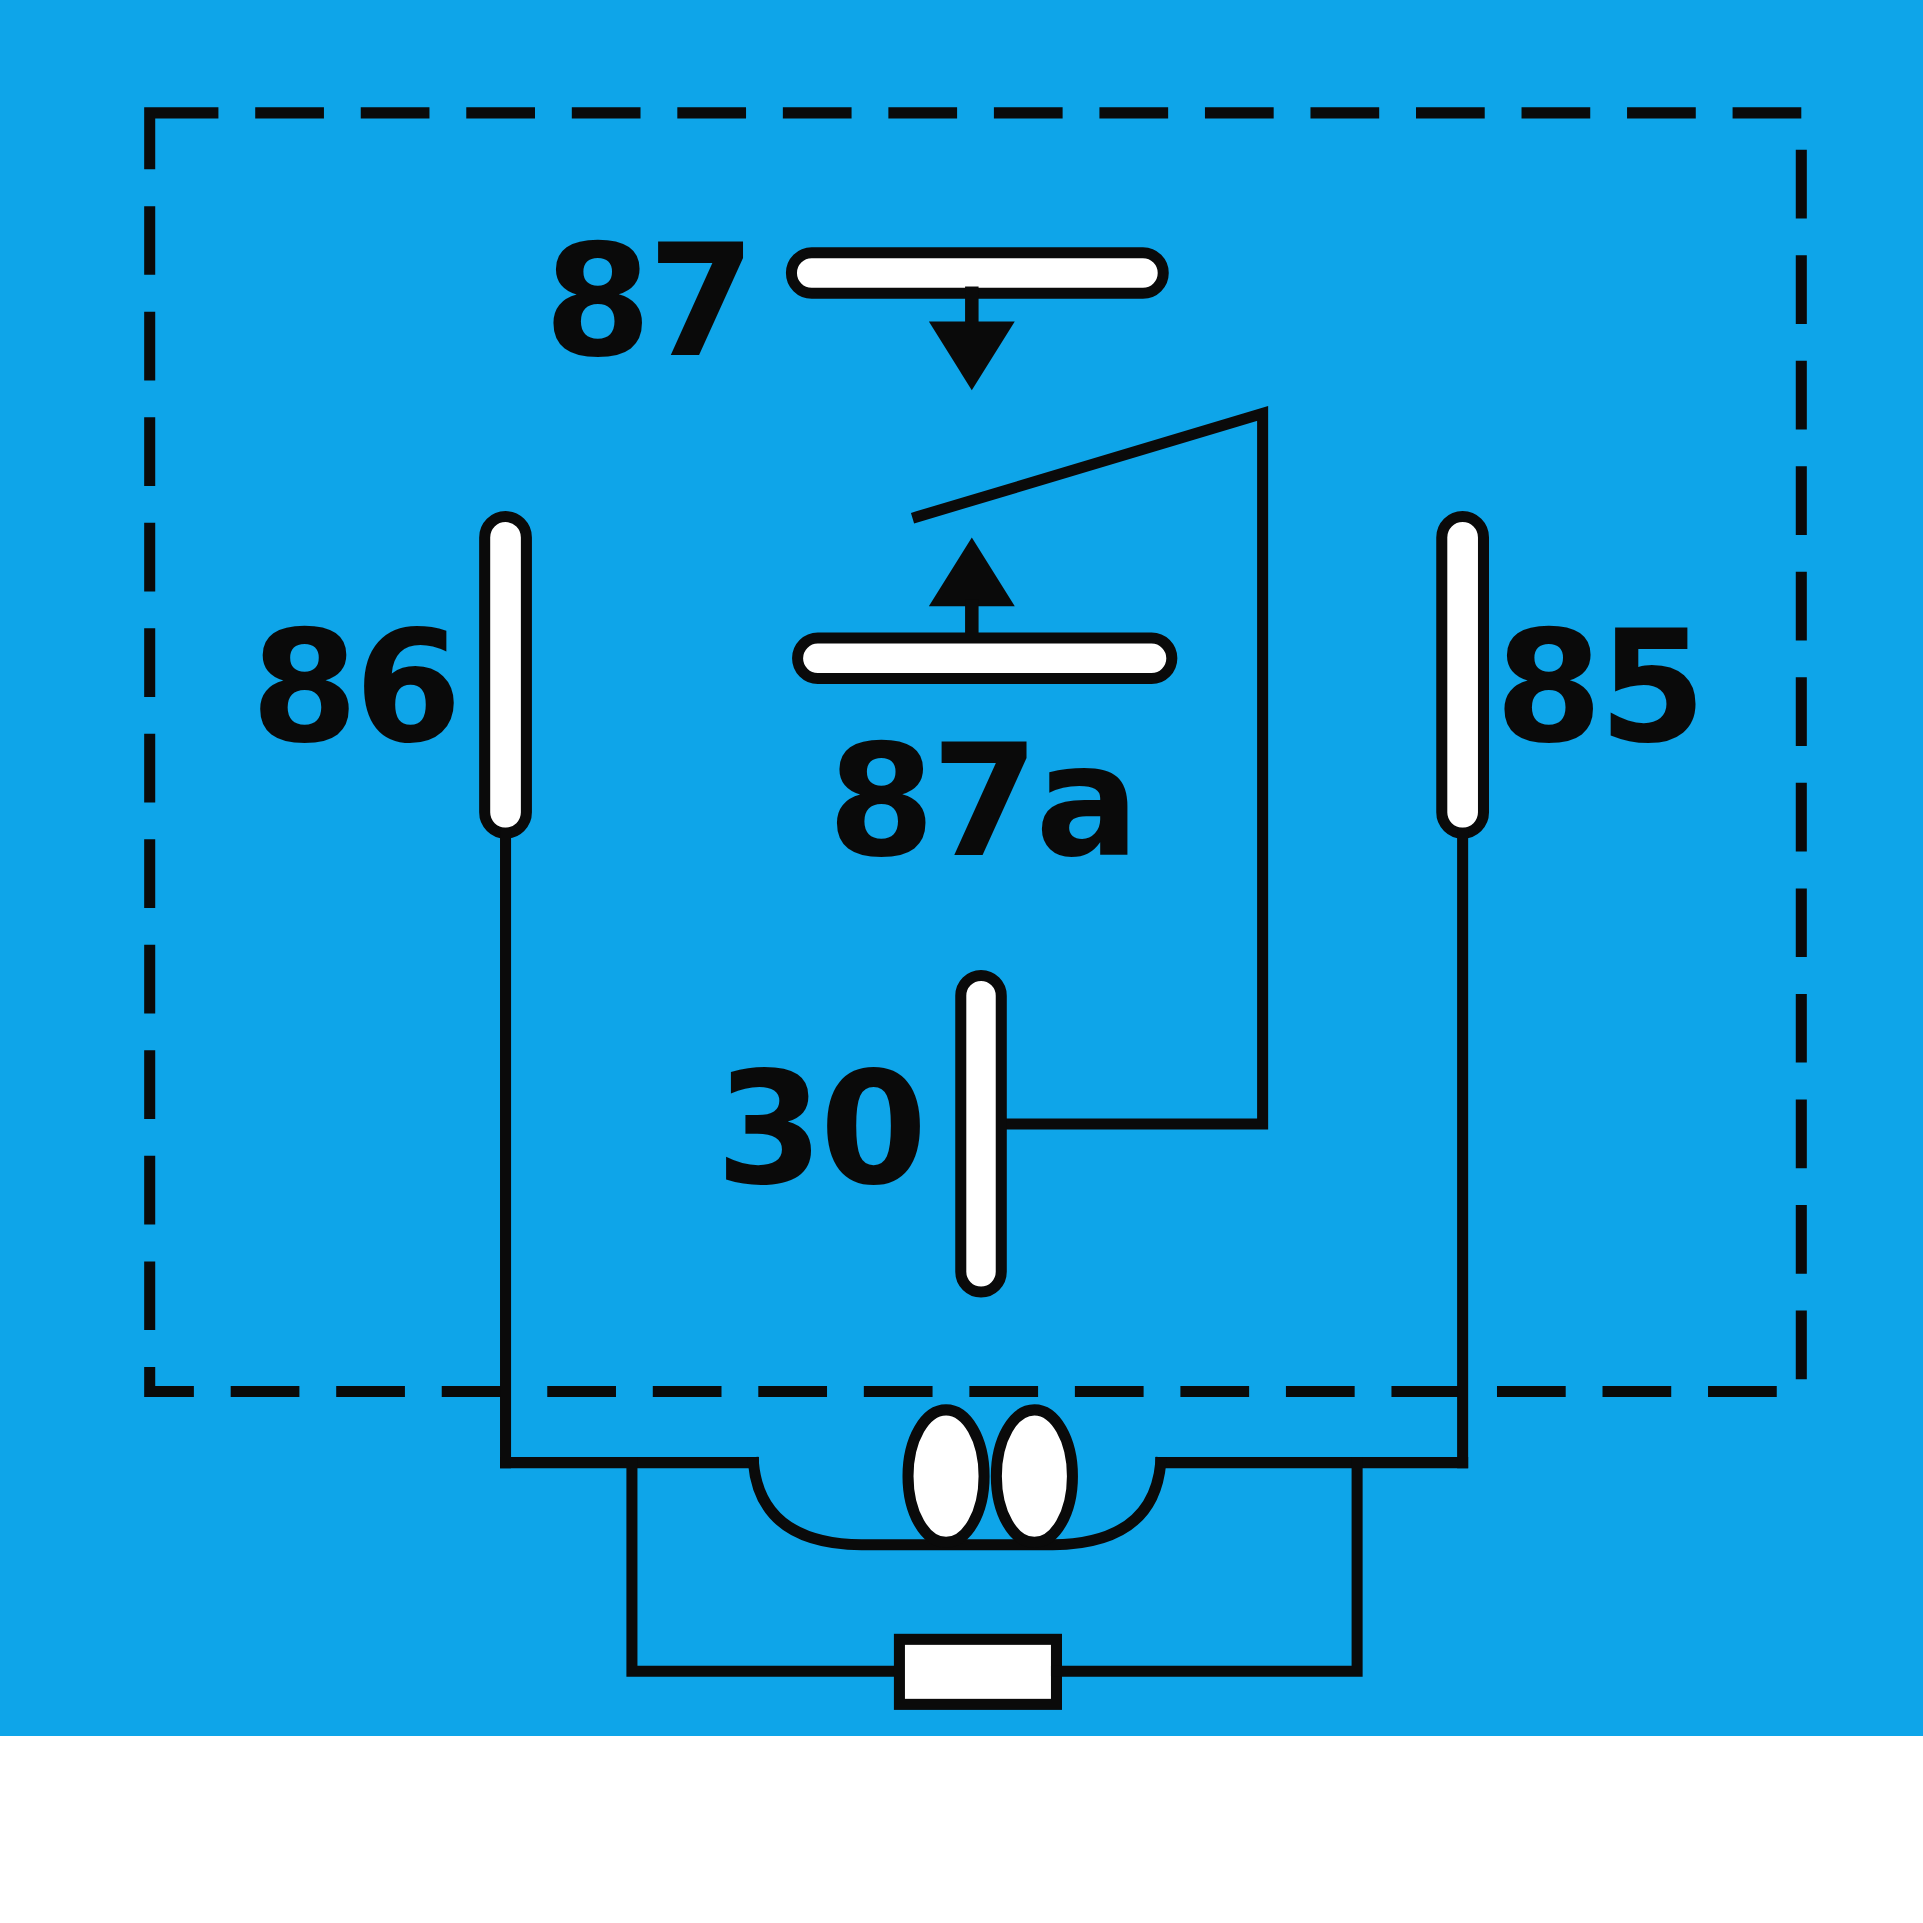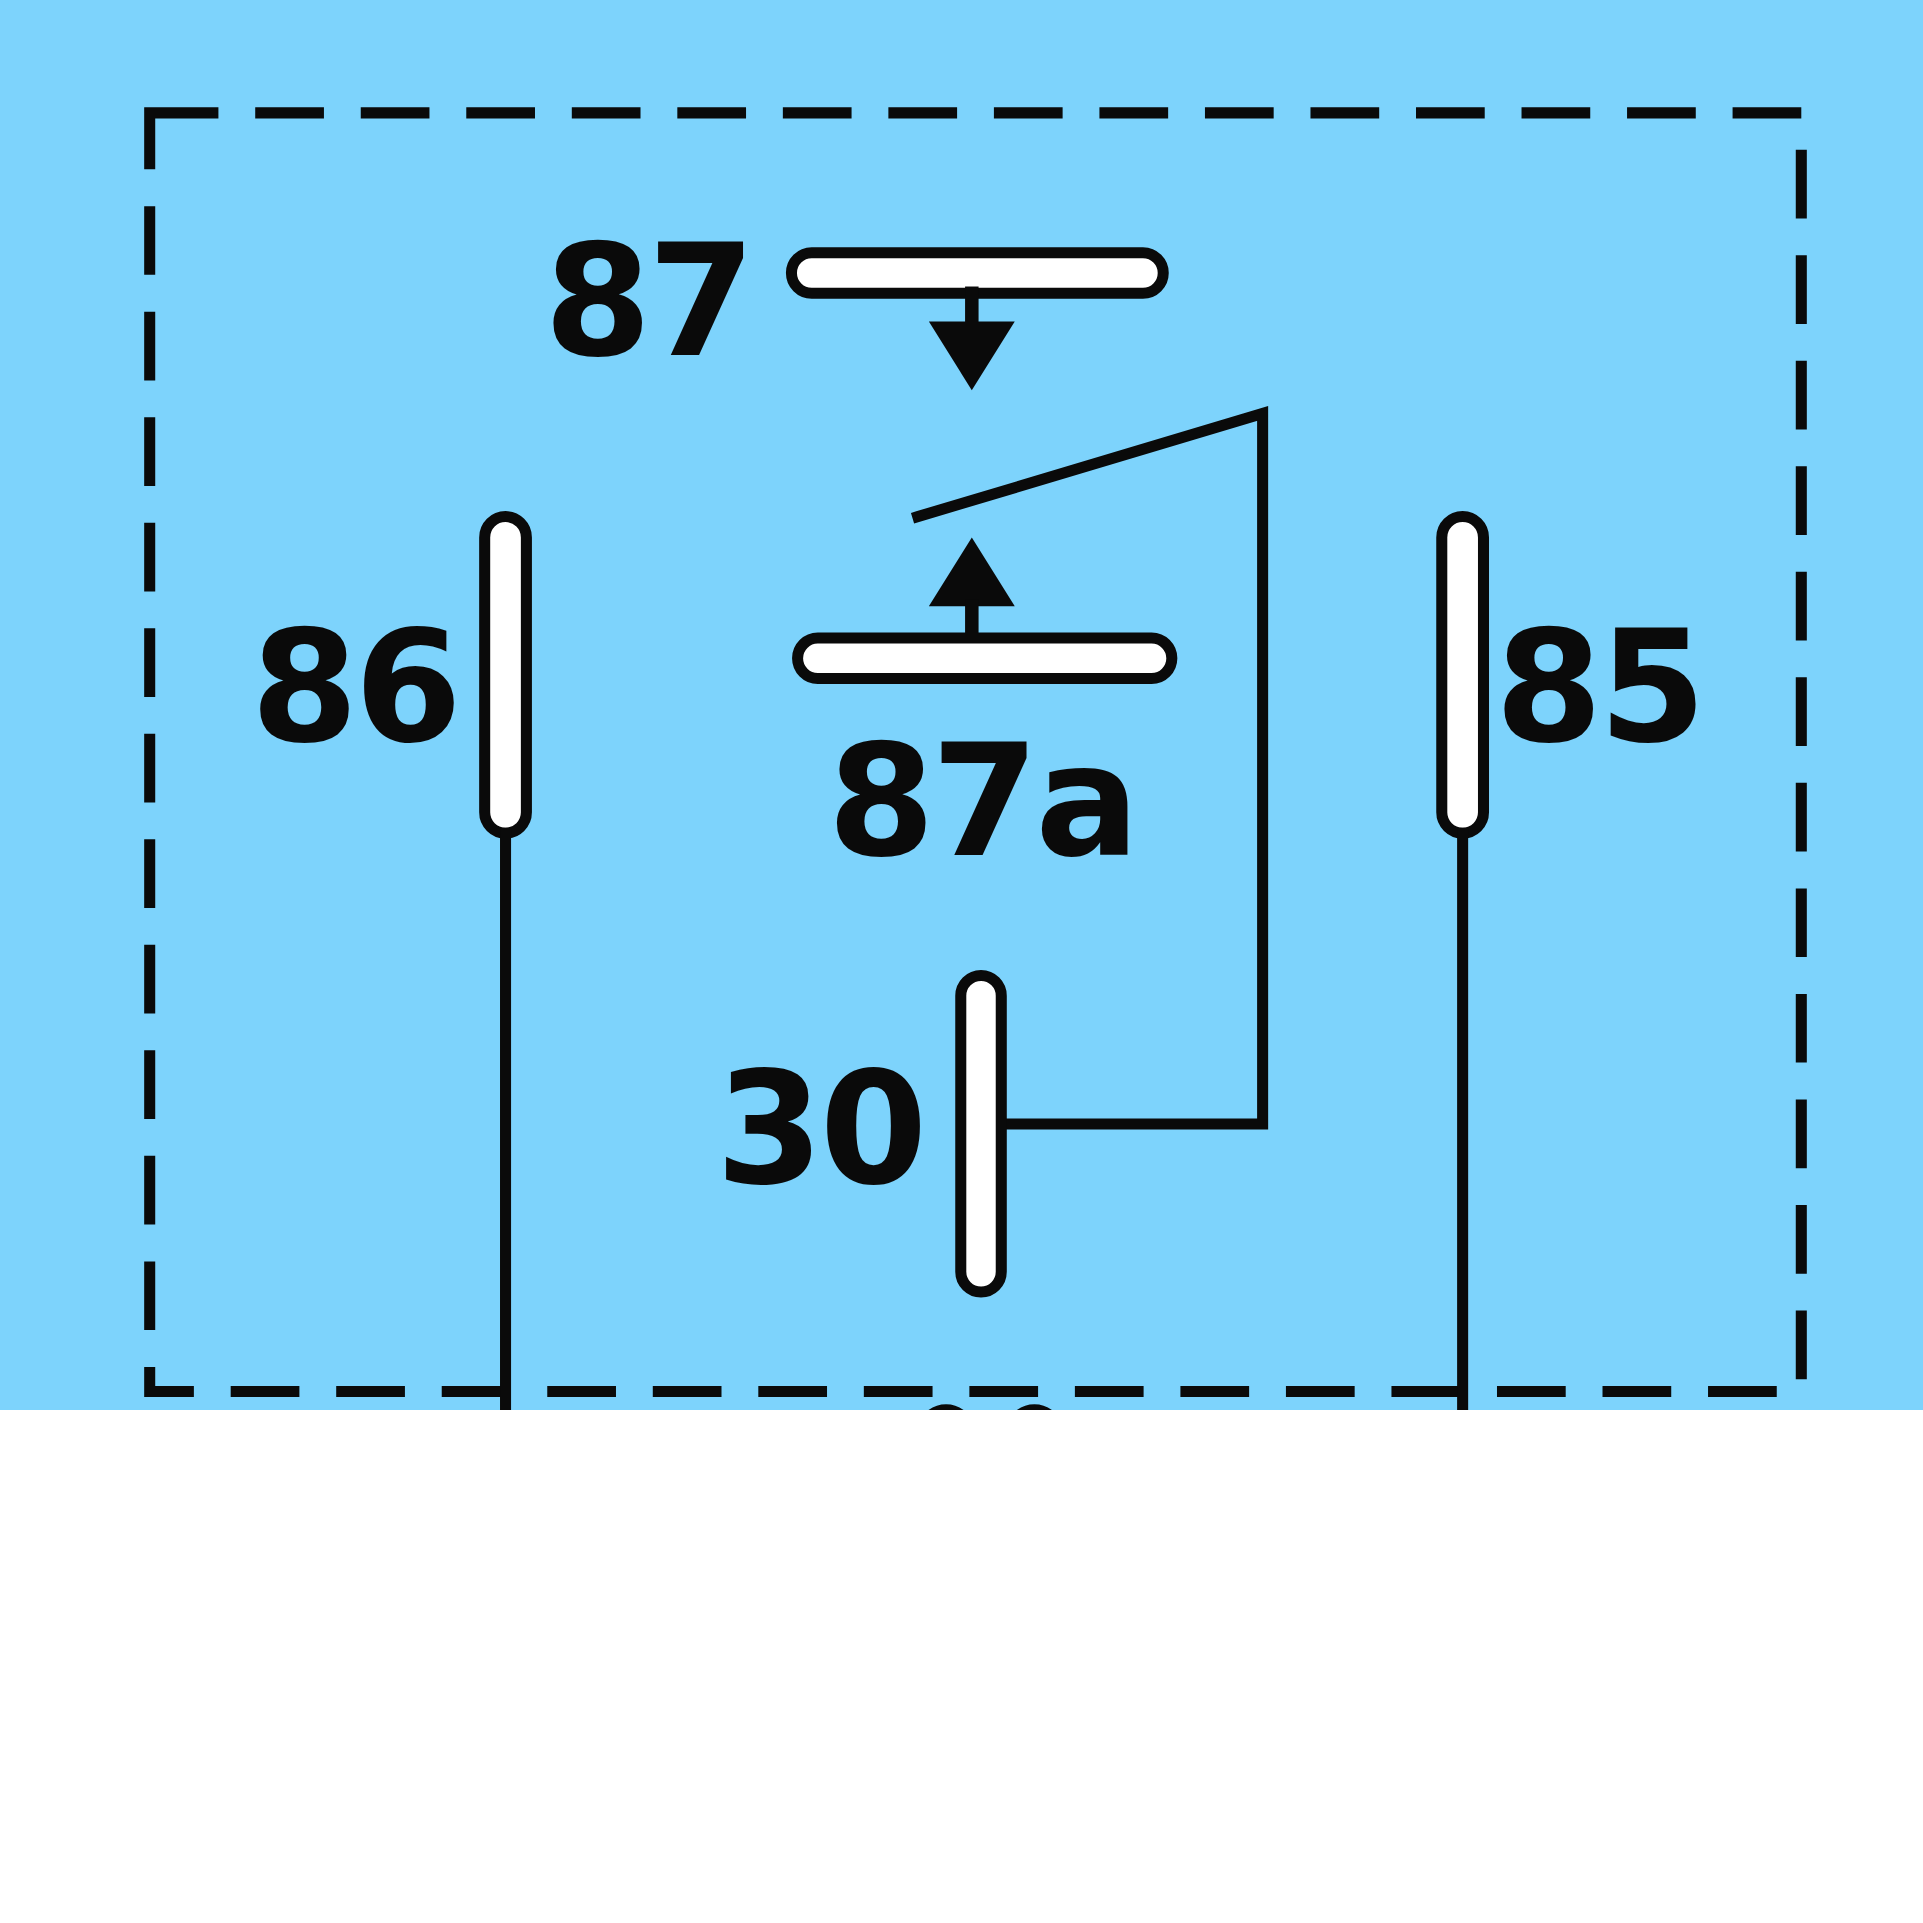--- a/index.html
+++ b/index.html
@@ -6,22 +6,22 @@
     margin: 0;
     padding: 0;
     width: 1924px;
     height: 1924px;
     background: #ffffff;
     font-family: "DejaVu Sans", sans-serif;
   }
   .stage {
     position: relative;
     width: 1924px;
-    height: 1410px;
-    background: #7dd3fc;
+    height: 1736px;
+    background: #0ea5e9;
     overflow: hidden;
   }
   svg { display: block; }
   .ln {
     fill: none;
     stroke: #0a0a0a;
     stroke-width: 9;
     stroke-linecap: square;
     stroke-linejoin: miter;
   }

